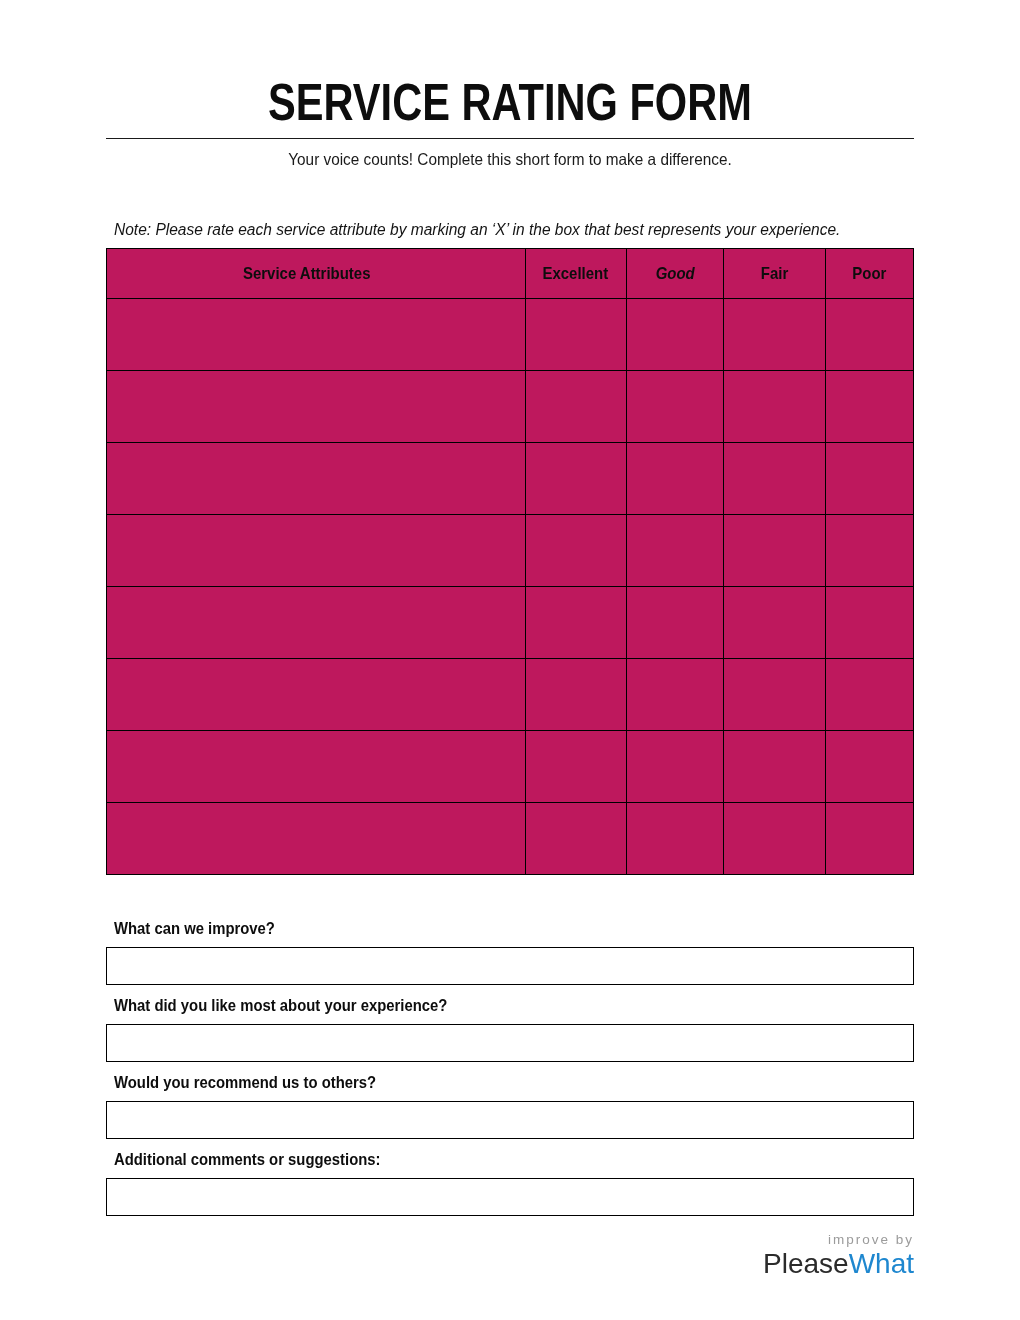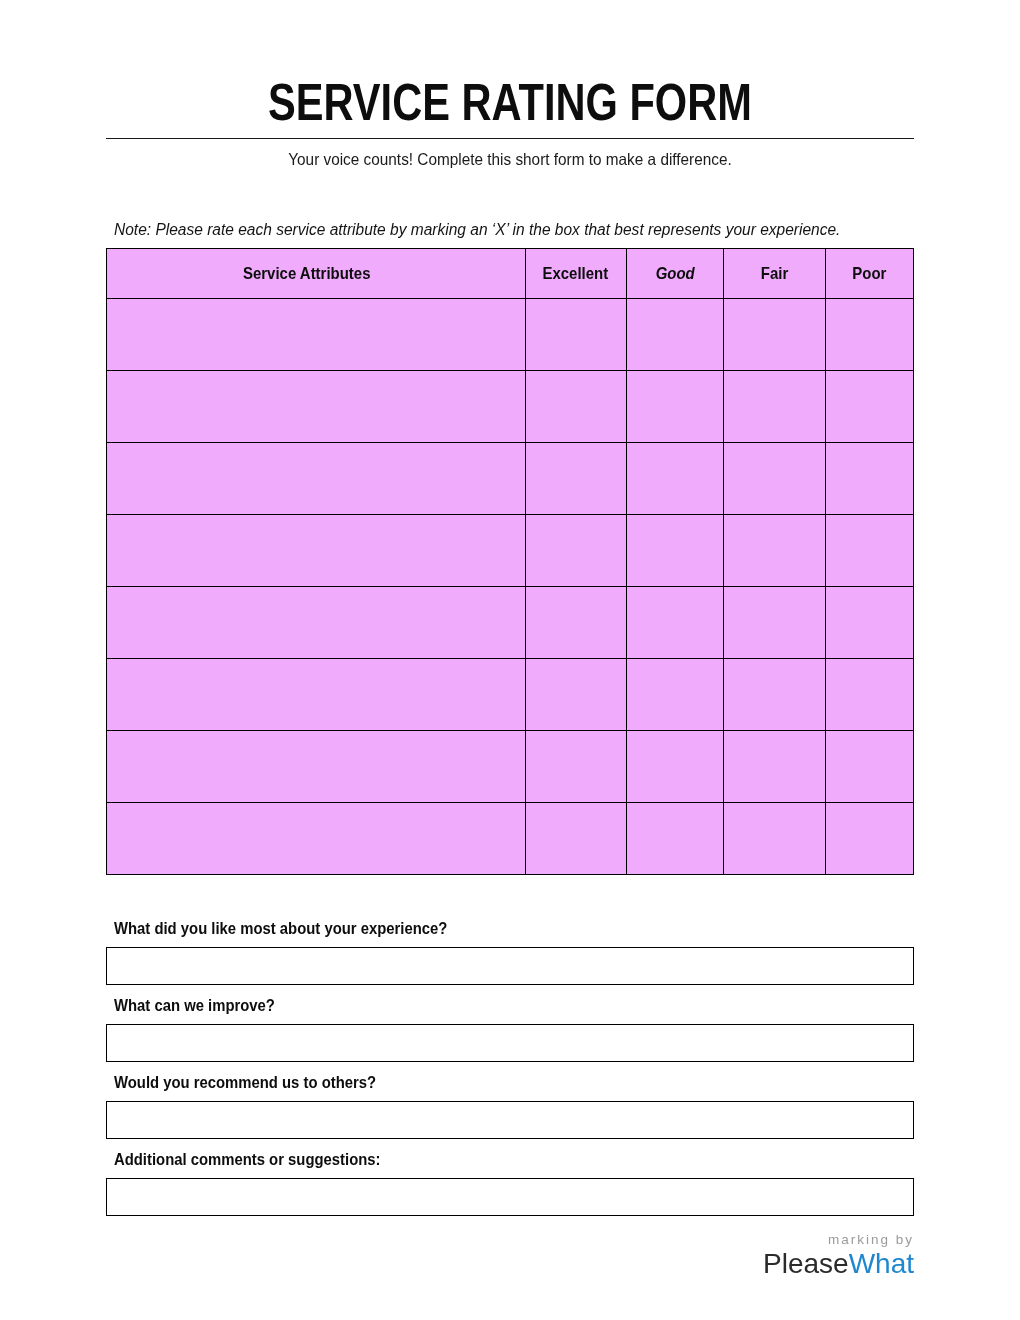--- a/index.html
+++ b/index.html
@@ -64,21 +64,21 @@
   
   table.rating {
     width: 100%;
     border-collapse: collapse;
     table-layout: fixed;
     margin-top: 9px;
   }
   table.rating th, table.rating td {
     border: 1.5px solid #000000;
     padding: 0;
-    background: #f0abfc;
+    background: #be185d;
   }
   table.rating th {
     height: 50px;
     font-size: 17px;
     font-weight: bold;
     text-align: center;
     vertical-align: middle;
     color: #0d0d0d;
   }
   th.col-attr { width: 51.9%; text-align: left; padding-left: 9px; }
@@ -218,37 +218,37 @@
           <td></td>
           <td></td>
           <td></td>
           <td></td>
         </tr>
       </tbody>
   </table>
 
   <section class="questions">
     <div class="question">
+      <label class="question-label">What can we improve?</label>
+      <input type="text" class="answer-input" value="" style="">
+    </div>
+    <div class="question">
       <label class="question-label">What did you like most about your experience?</label>
       <input type="text" class="answer-input" value="" style="">
     </div>
     <div class="question">
-      <label class="question-label">What can we improve?</label>
-      <input type="text" class="answer-input" value="" style="">
-    </div>
-    <div class="question">
       <label class="question-label">Would you recommend us to others?</label>
       <input type="text" class="answer-input" value="" style="">
     </div>
     <div class="question">
       <label class="question-label">Additional comments or suggestions:</label>
       <input type="text" class="answer-input" value="" style="">
     </div>
   </section>
 
   <div class="footer">
-    <div class="powered-by">marking by</div>
+    <div class="powered-by">improve by</div>
     <div class="brand">
       <span class="brand-primary">Please</span><span class="brand-accent">What</span>
     </div>
   </div>
 
 </div>
 
 </body></html>

